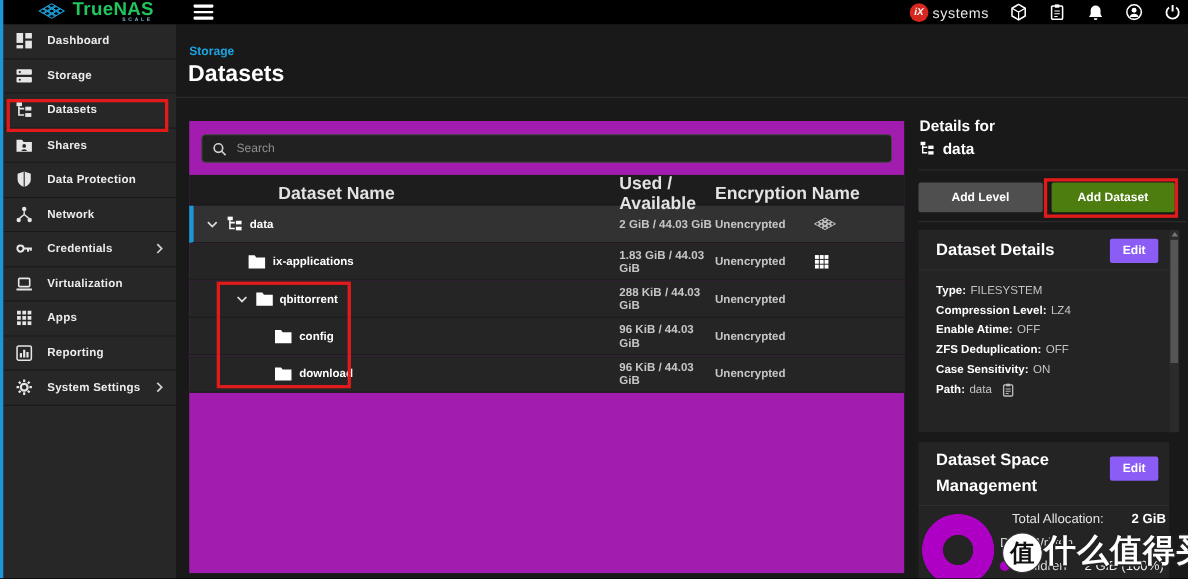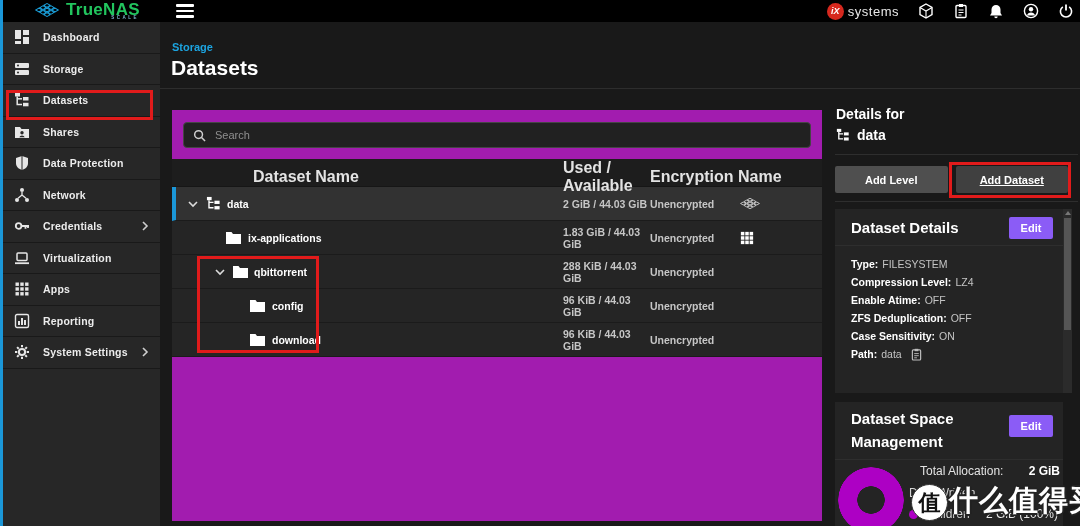--- a/index.html
+++ b/index.html
@@ -63,21 +63,21 @@
   .roles-cell { padding-left:2px; }
 
   
   .dt-heading { left:836px; top:106px; font-size:14px; font-weight:bold; color:#fff; }
   .dt-target { left:836px; top:127px; display:flex; align-items:center; gap:7px; font-size:14px; font-weight:bold; color:#fff; }
   .pd-divider { height:1px; background:#2e2e2e; }
   .btn-row { left:835px; top:166px; width:233px; display:flex; gap:8px; }
   .btn { height:27px; display:flex; align-items:center; justify-content:center; font-size:11px; font-weight:bold;
     color:#fff; border-radius:2px; cursor:pointer; }
   .btn-gray { background:#4f4f4f; flex:1; }
-  .btn-blue { background:#404040; flex:1;text-decoration:underline; }
+  .btn-blue { background:#4d7c0f; flex:1; }
   .card { background:#242424; }
   .card-title { font-size:15px; font-weight:bold; color:#fff; line-height:22px; }
   .edit-btn { position:absolute; width:44px; height:22px; background:#8b5cf6; border-radius:2px; color:#fff;
     font-size:11px; font-weight:bold; display:flex; align-items:center; justify-content:center; cursor:pointer; }
   .field-row { display:flex; align-items:center; gap:4px; height:18px; font-size:10.5px; }
   .field-label { font-weight:bold; color:#fff; }
   .field-value { color:#c4c4c4; }
 
   
   .scroll-track { left:1063px; top:209px; width:9px; height:184px; background:#2b2b2b; }

